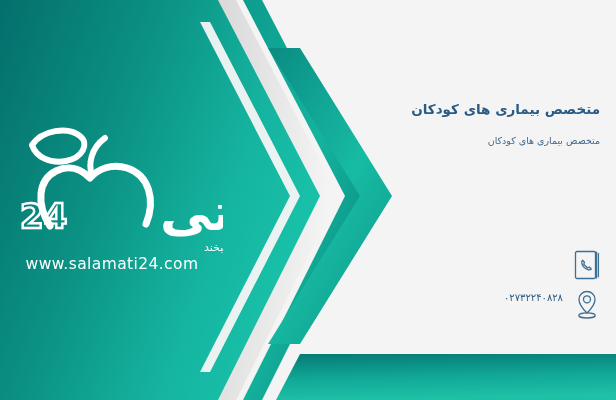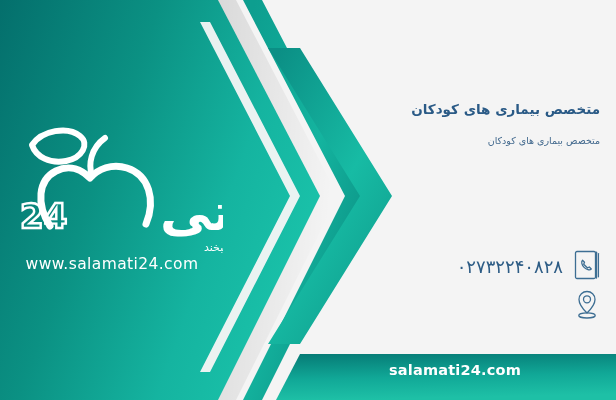--- a/index.html
+++ b/index.html
@@ -93,25 +93,26 @@
     display: block;
   }
   .contact-icon svg { display: block; }
 
   .contact-text {
     color: #2d5c85;
     text-align: right;
     direction: rtl;
   }
   #phone-number {
-    font-size: 18px;
+    font-size: 10px;
     font-weight: normal;
     letter-spacing: 0.6px;
     padding-top: 8px;
     white-space: nowrap;
+    margin-top: 36px;
   }
   #address-text {
     font-size: 8.4px;
     line-height: 1.75;
     width: 250px;
     padding-top: 4px;
   }
 
   
   #footer-url {
@@ -223,15 +224,14 @@
           <path d="M15,4.5 c-4.4,0 -8,3.5 -8,7.9 c0,5.6 8,13.6 8,13.6
                    s8,-8.0 8,-13.6 c0,-4.4 -3.6,-7.9 -8,-7.9 z"></path>
           <circle cx="15" cy="12.3" r="3.5"></circle>
           <ellipse cx="15" cy="28.4" rx="8.2" ry="2.6"></ellipse>
         </svg>
       </span>
     </div>
 
   </div>
 
-  <div id="footer-url">salamati24.com</div>
 
 </div>
 
 </body></html>

